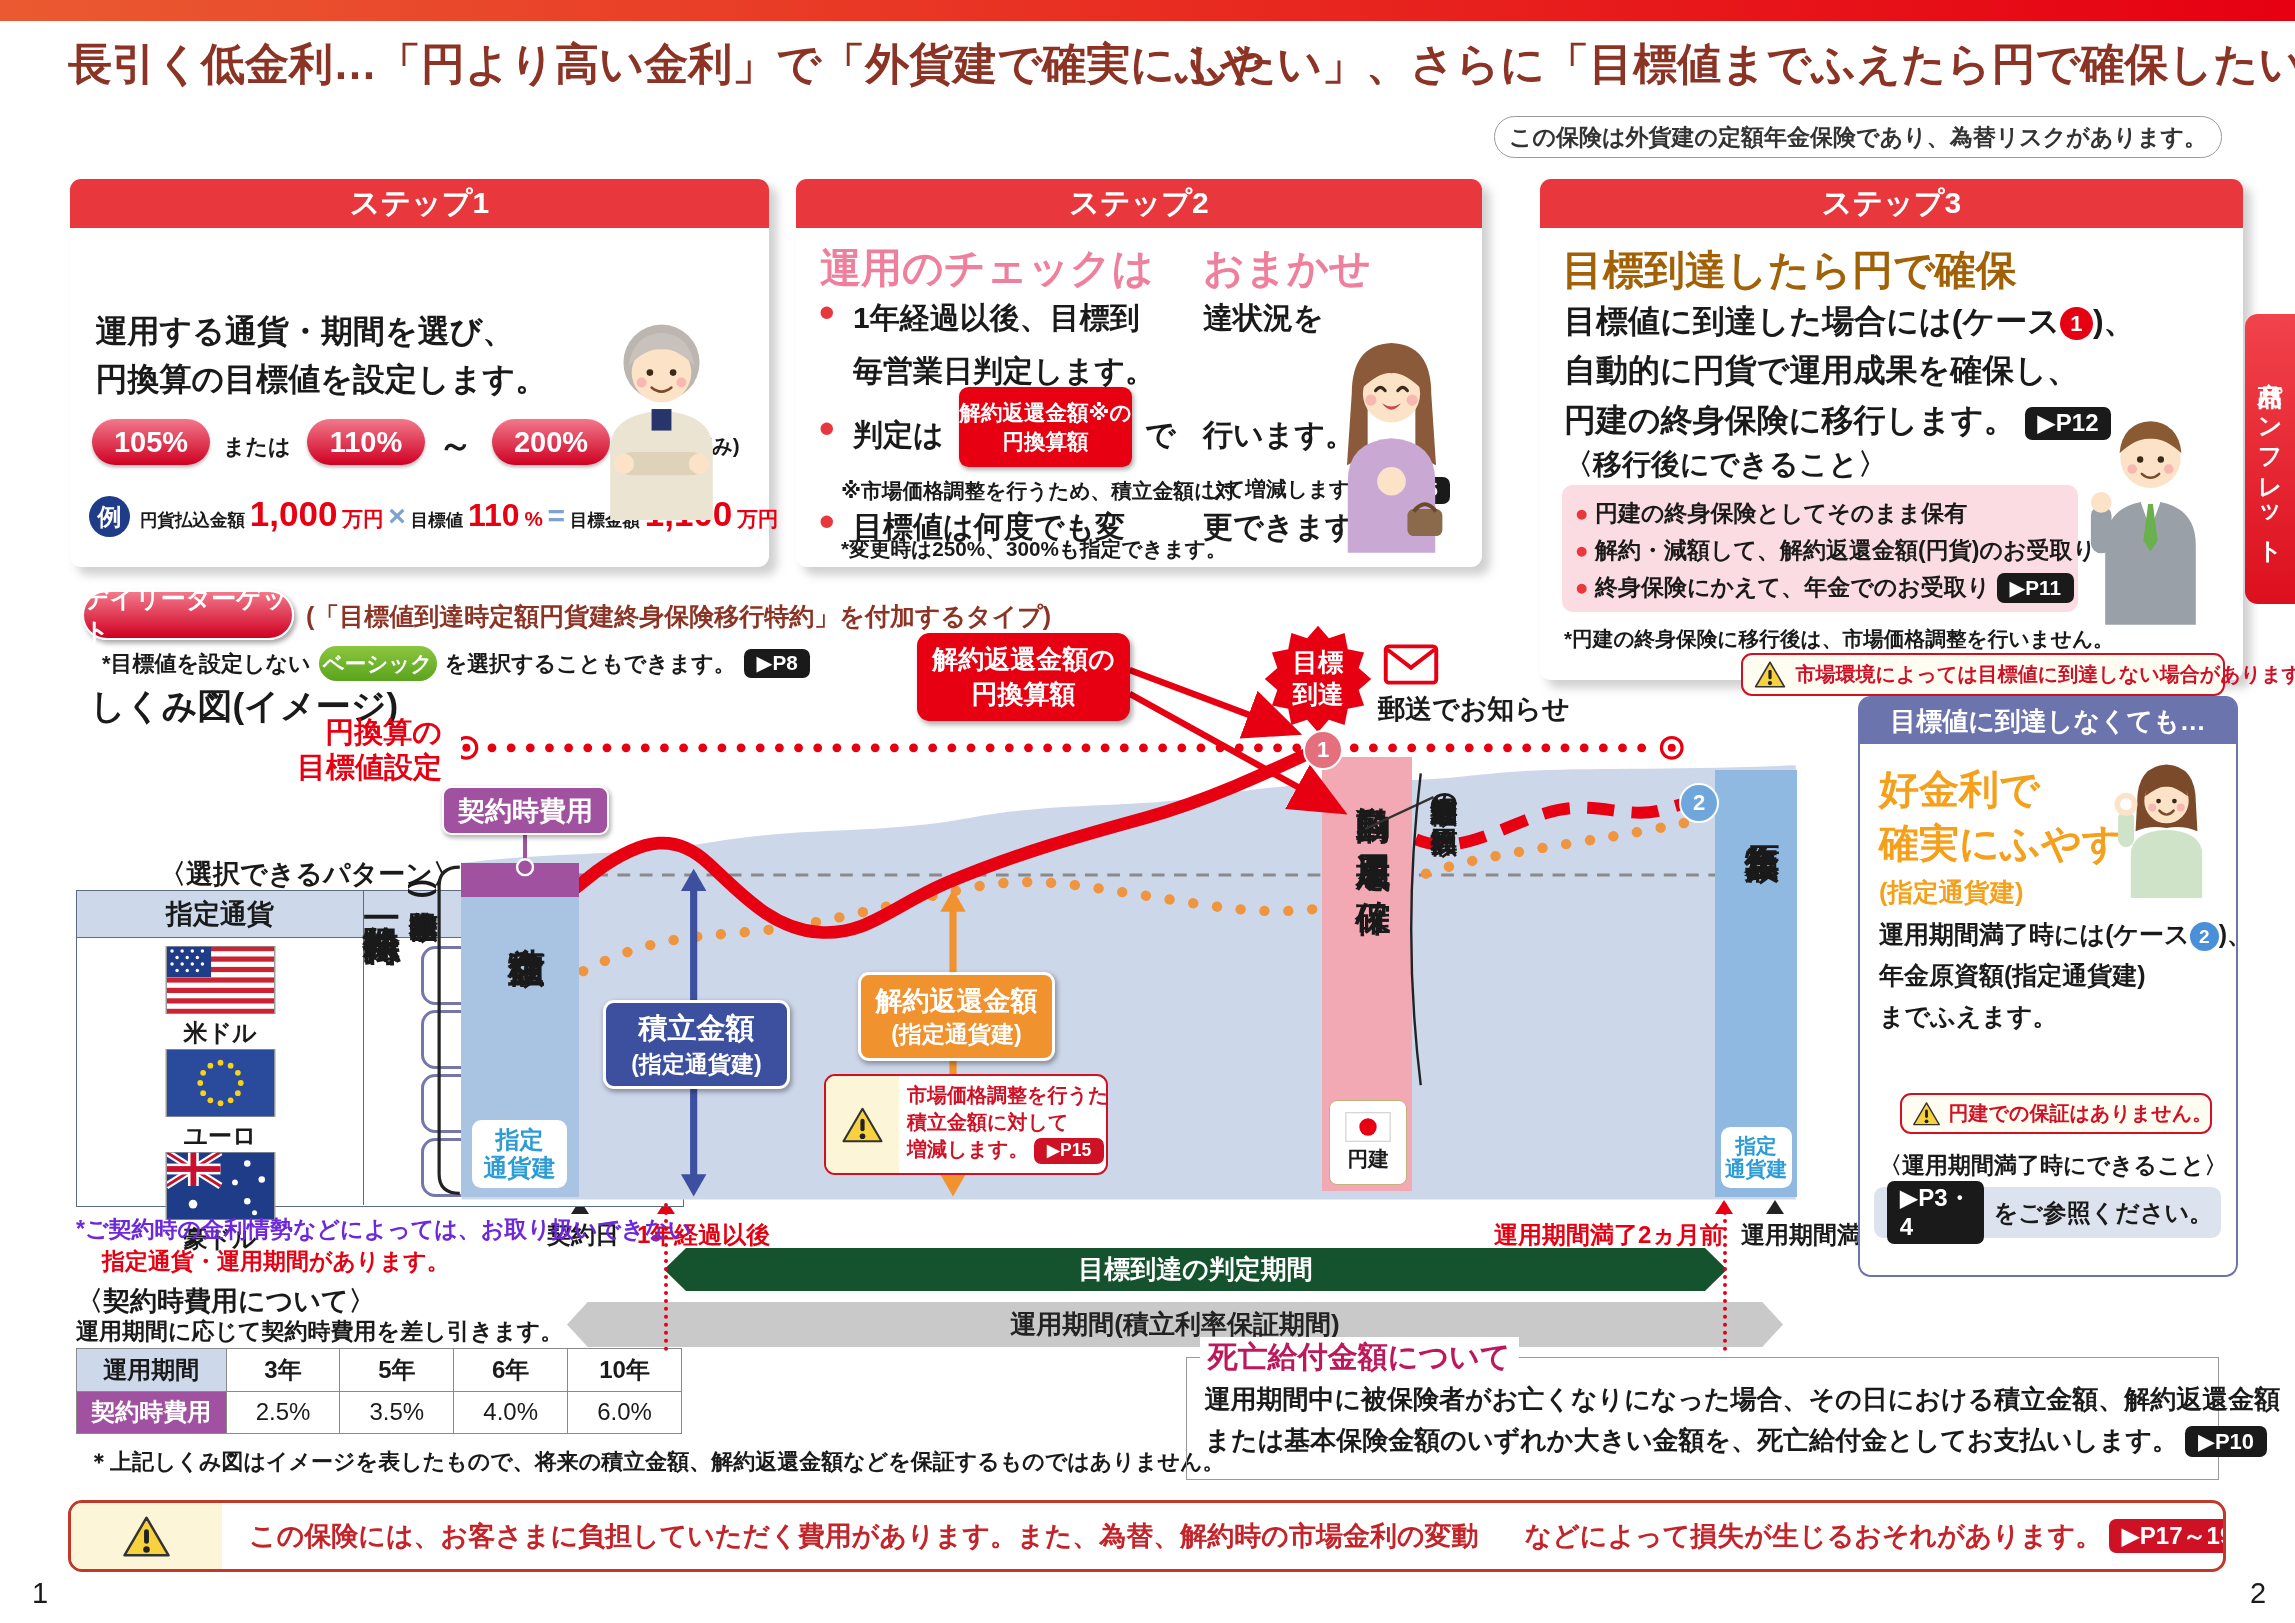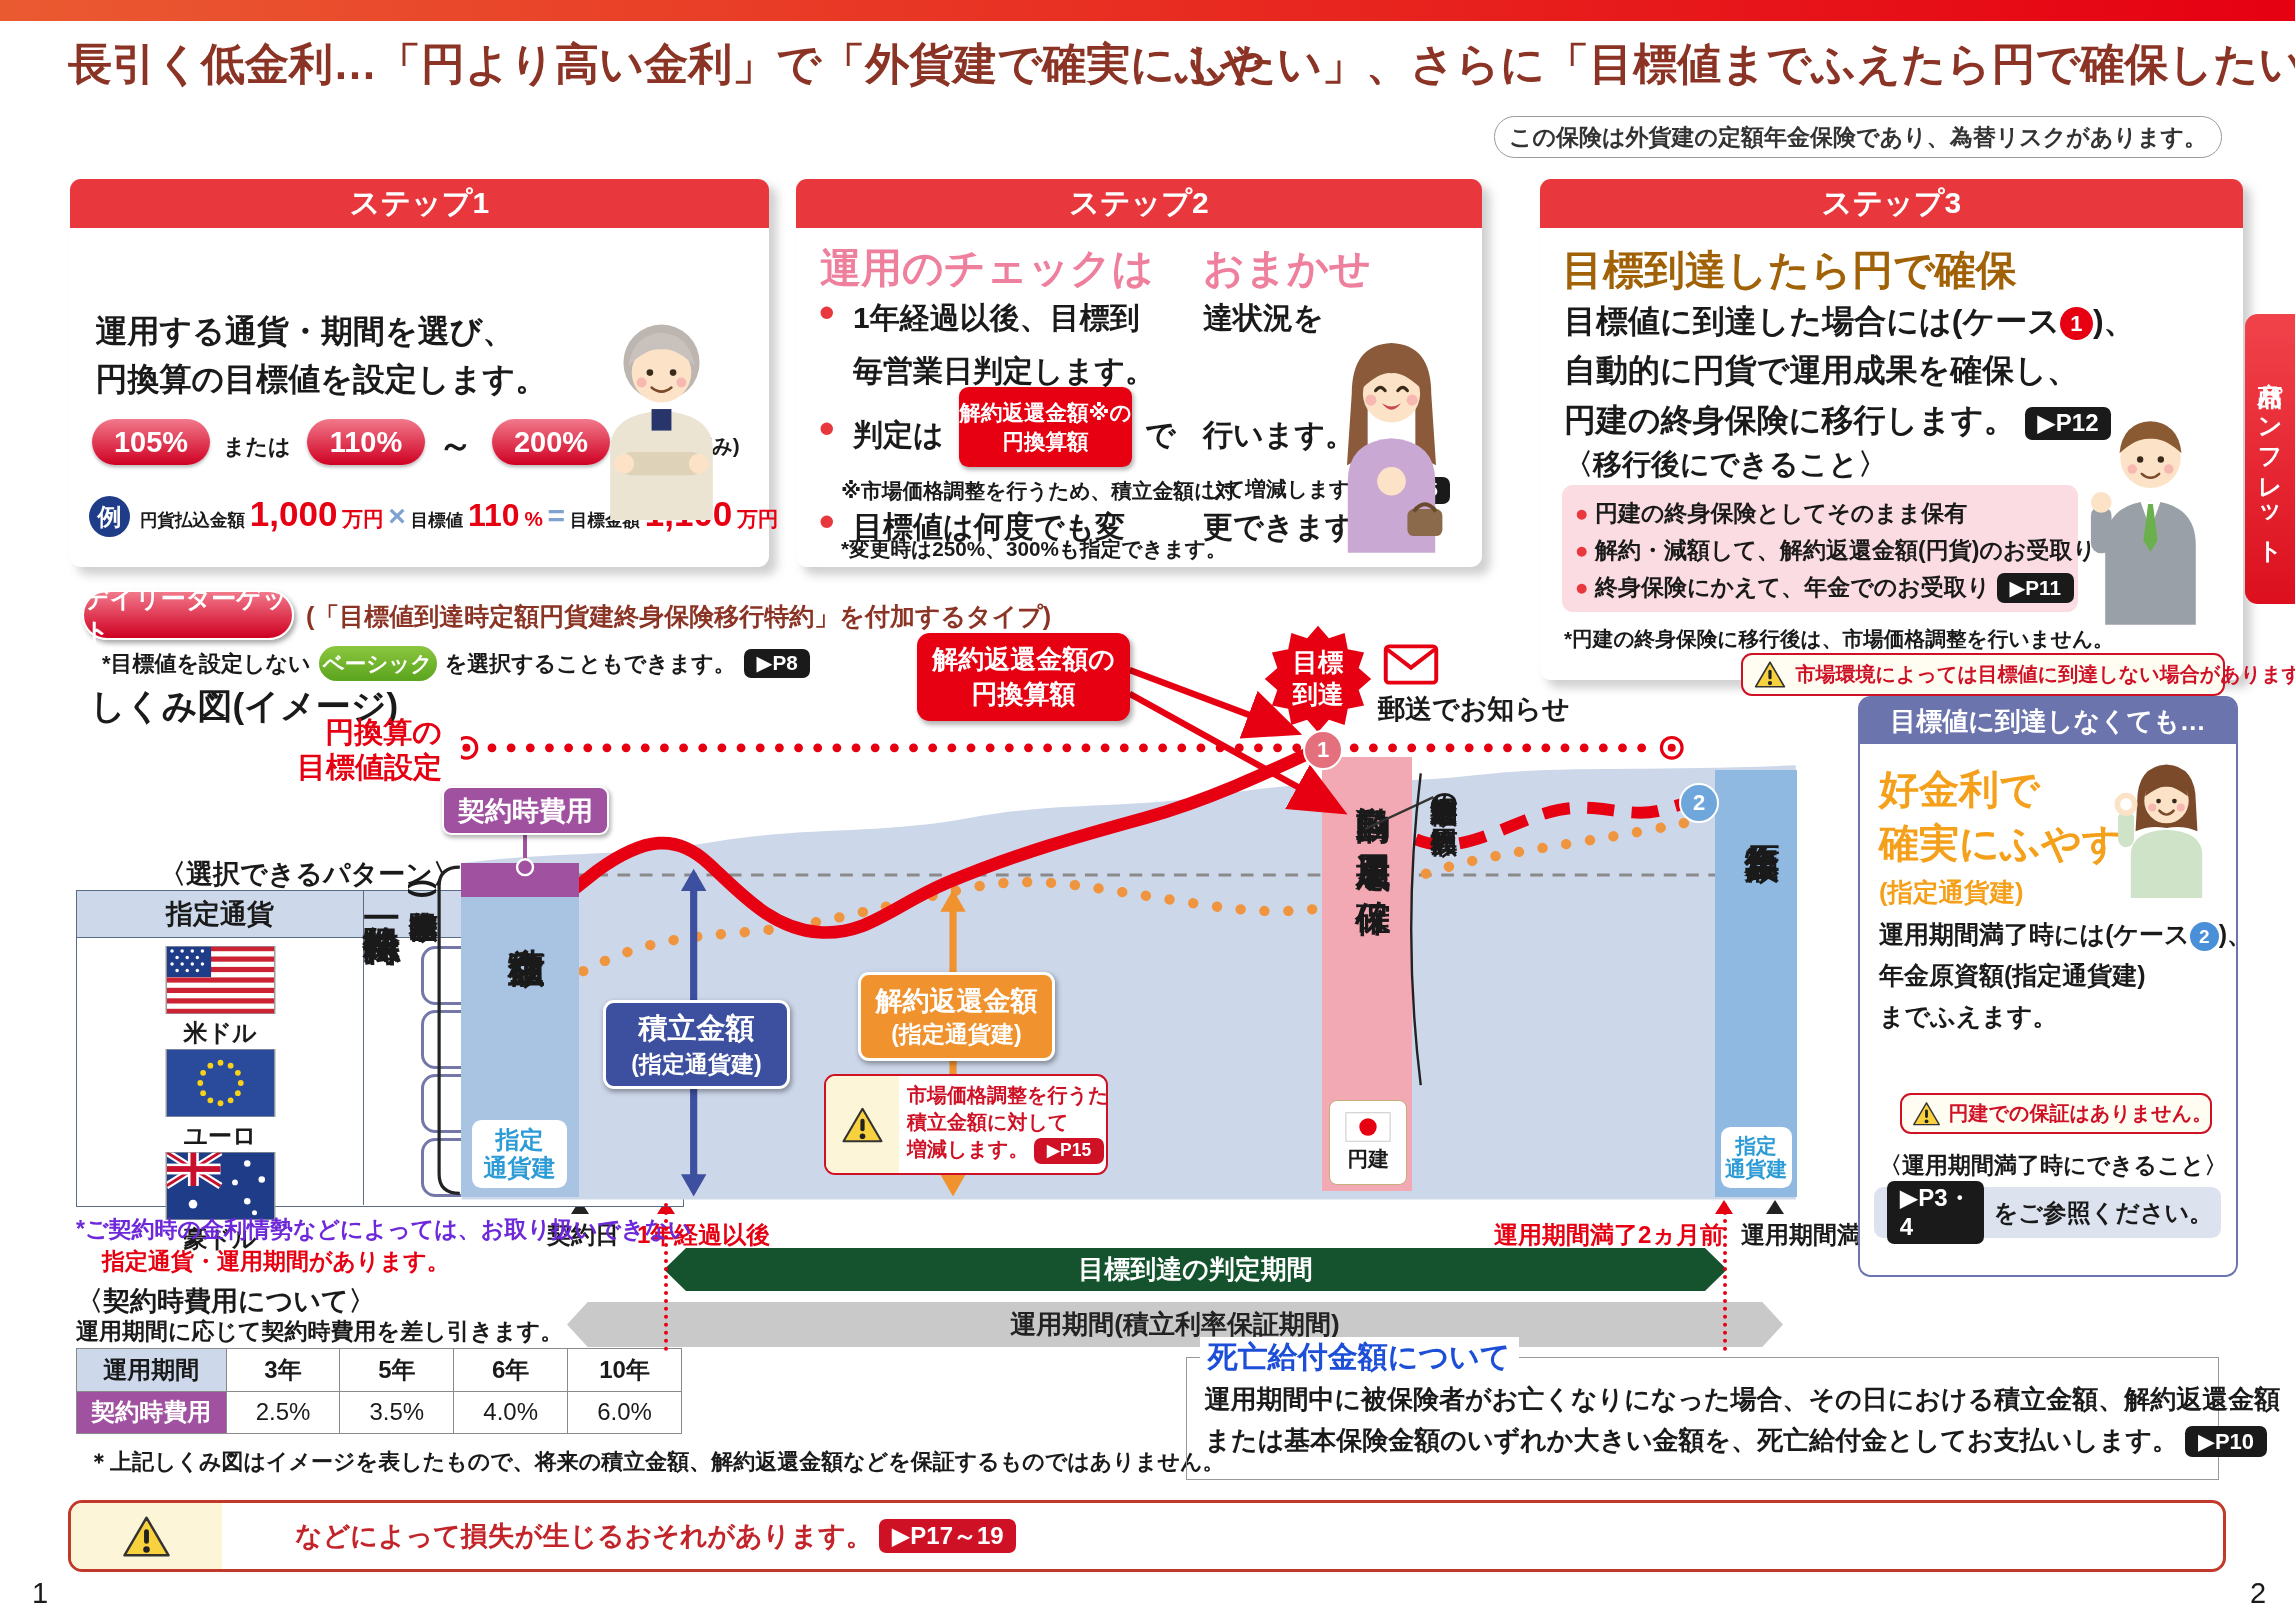--- a/index.html
+++ b/index.html
@@ -445,21 +445,21 @@
       <td>2.5%</td>
       <td>3.5%</td>
       <td>4.0%</td>
       <td>6.0%</td>
     </tr>
   </tbody>
     </table>
   <div class="abs nowrap" style="left:88px;top:1447px;font-size:22px;font-weight:bold;">＊上記しくみ図はイメージを表したもので、将来の積立金額、解約返還金額などを保証するものではありません。</div>
 
   <div class="abs" style="left:1186px;top:1357px;width:1031px;height:121px;border:1.6px solid #999;">
-    <span class="abs b nowrap" style="left:12.7px;top:-20.7px;background:#fff;padding:0 8px;font-size:30px;color:#1d4ed8;text-align:right;">死亡給付金額について</span>
+    <span class="abs b nowrap" style="left:12.7px;top:-20.7px;background:#fff;padding:0 8px;font-size:30px;color:#be185d;text-align:right;">死亡給付金額について</span>
     <div class="nowrap" style="padding:20.7px 17.5px 0;font-size:26px;font-weight:bold;line-height:41px;">
       <div>運用期間中に被保険者がお亡くなりになった場合、その日における積立金額、解約返還金額</div>
       <div><span>または基本保険金額のいずれか大きい金額を、死亡給付金としてお支払いします。</span>
         <span class="refb" style="font-size:22px;">▶P10</span></div>
     </div>
   </div>
 
   <div class="abs" style="left:1858px;top:696px;width:380px;height:581px;background:#fff;border:2.4px solid #6b74ad;border-radius:12.7px;box-sizing:border-box;">
     <div class="center b" style="height:46px;background:#6b74ad;color:#fff;font-size:26px;border-radius:8.8px 8.8px 0 0;">目標値に到達しなくても…</div>
     <div class="abs b nowrap" style="left:19px;top:64px;font-size:40px;color:#f5a01b;">好金利で</div>
@@ -500,20 +500,21 @@
 
   <div class="abs" style="left:68px;top:1500px;width:2158px;height:72px;border:3.2px solid #c0392b;border-radius:14.3px;background:#fff;display:flex;overflow:hidden;box-sizing:border-box;">
     <div class="center" style="width:151px;background:#fdf5d7;flex:none;">
       <svg style="width:49px;height:45px;" viewBox="0 0 60 54">
         <path d="M30,4 L57,50 H3 Z" fill="#f7d23e" stroke="#333" stroke-width="3" stroke-linejoin="round"></path>
         <rect x="27" y="18" width="6" height="18" rx="3" fill="#222"></rect>
           <circle cx="30" cy="43" r="4" fill="#222"></circle>
       </svg>
     </div>
     <div style="display:flex;align-items:center;white-space:nowrap;padding-left:27px;color:#c3242a;font-weight:bold;font-size:27px;">
+      <span>この保険には、お客さまに負担していただく費用があります。また、為替、解約時の市場金利の変動</span>
       <span style="display:inline-block;width:46px;"></span>
       <span>などによって損失が生じるおそれがあります。</span>
       <span class="refb red" style="font-size:24px;margin-left:6.4px;">▶P17～19</span>
     </div>
   </div>
 
   <div class="abs" style="left:32px;top:1577px;font-size:29px;">1</div>
   <div class="abs" style="left:2250px;top:1577px;font-size:29px;">2</div>
 
 </div>

